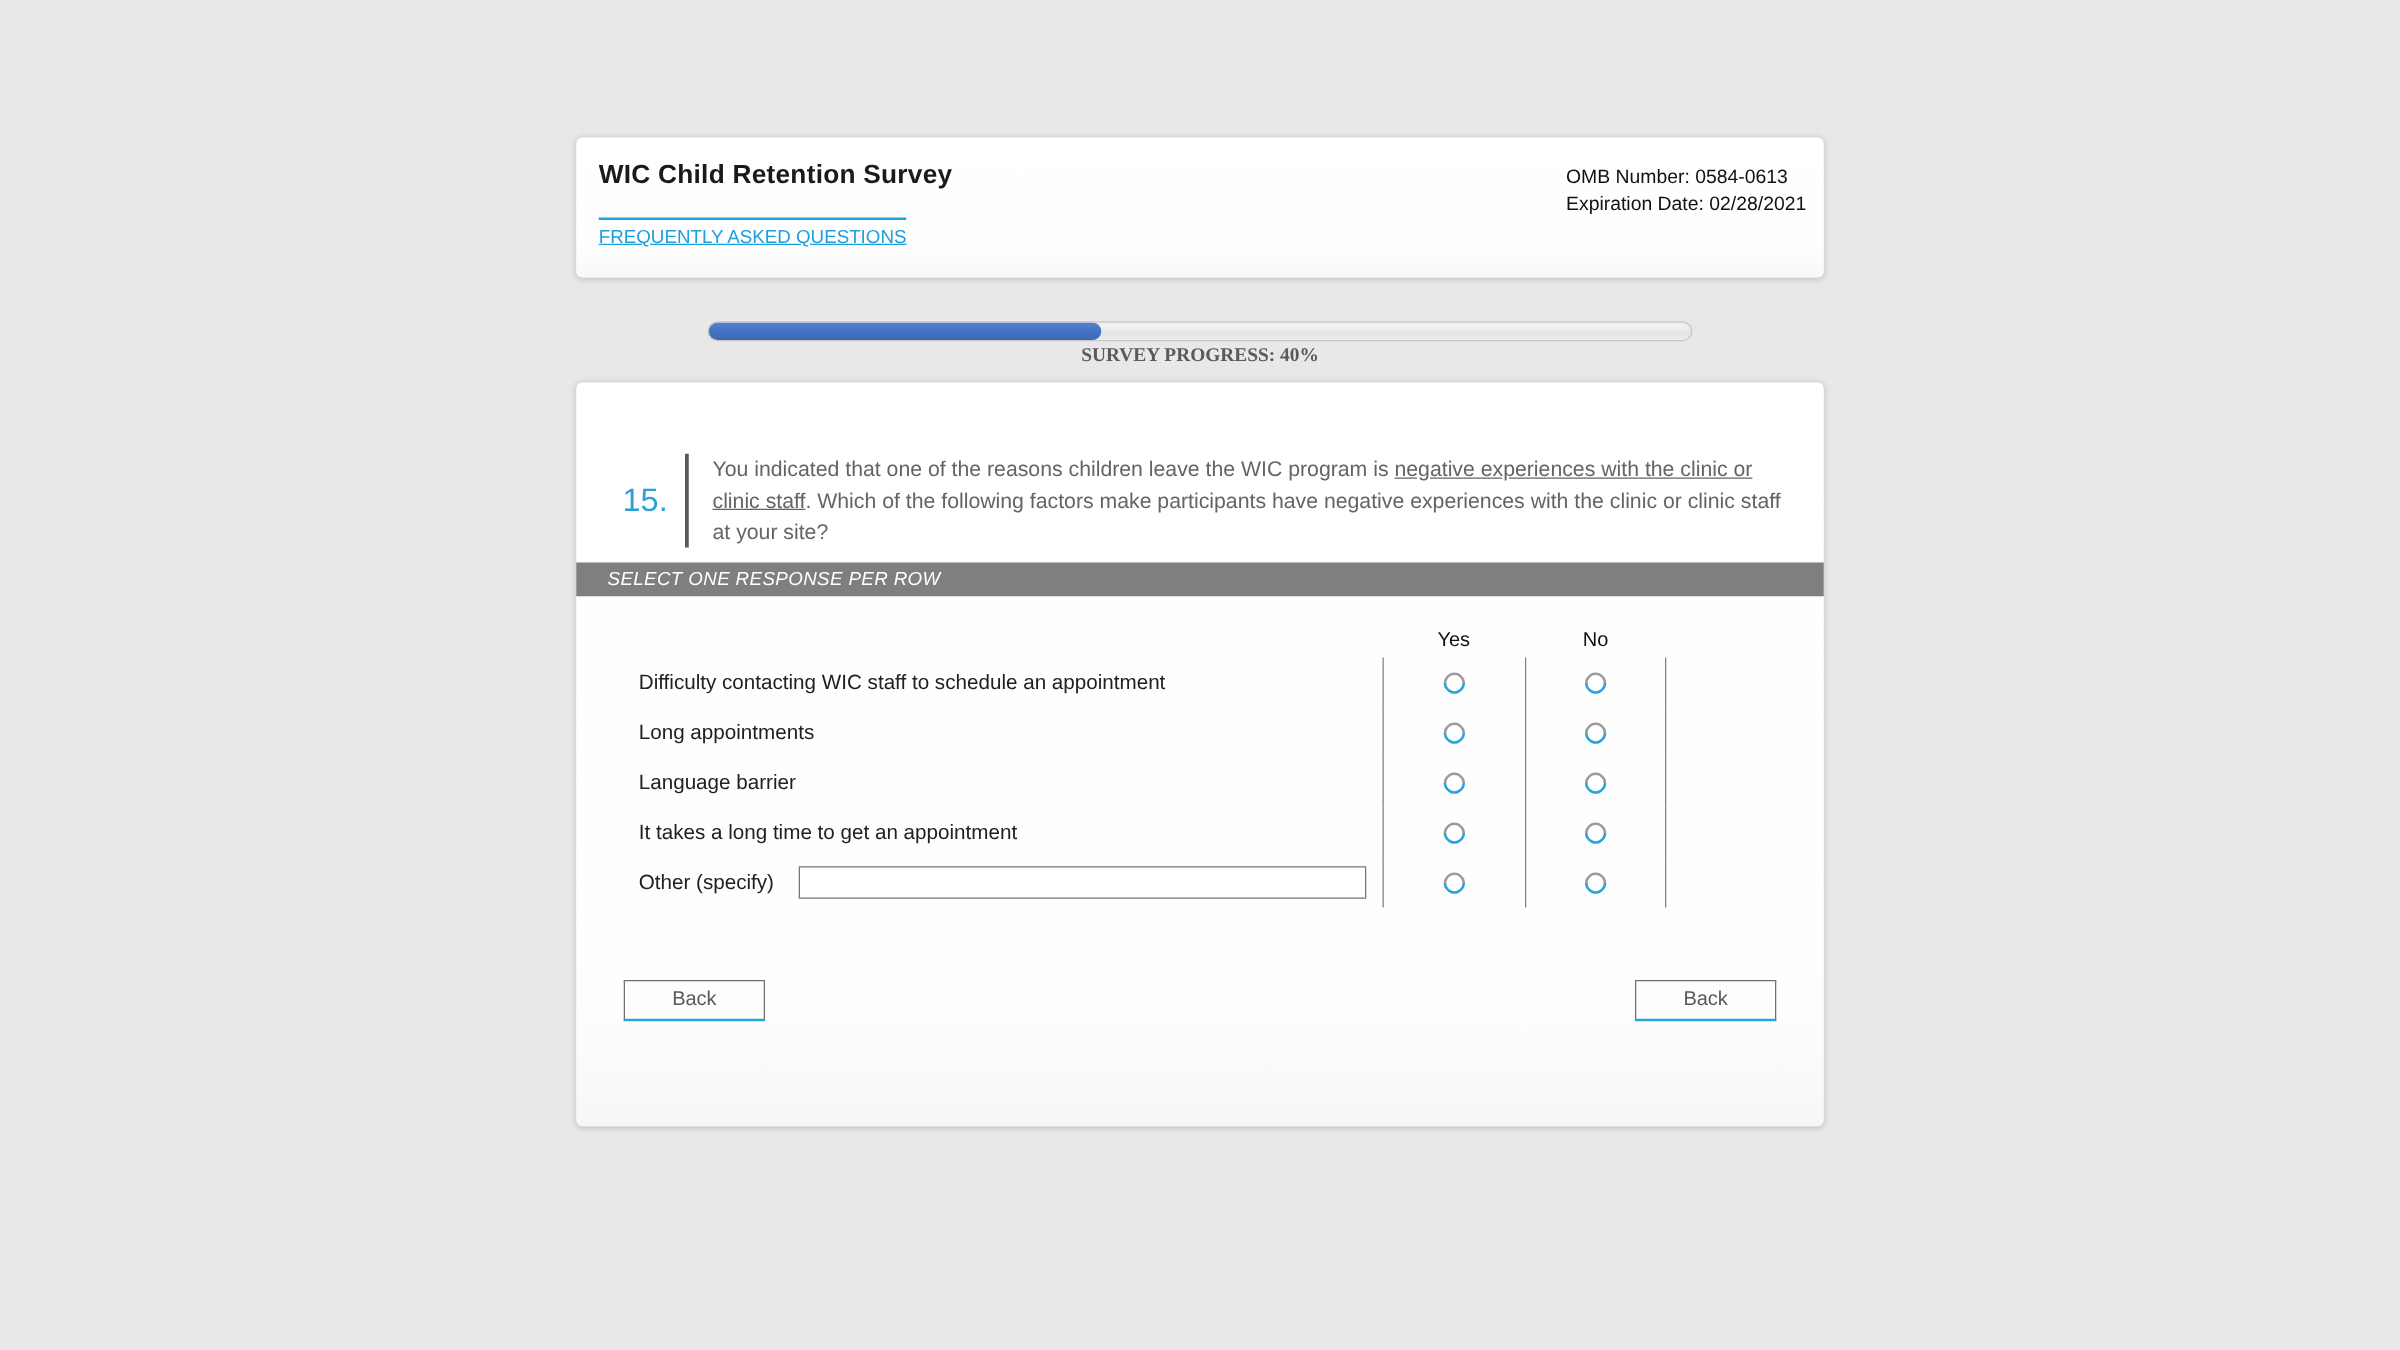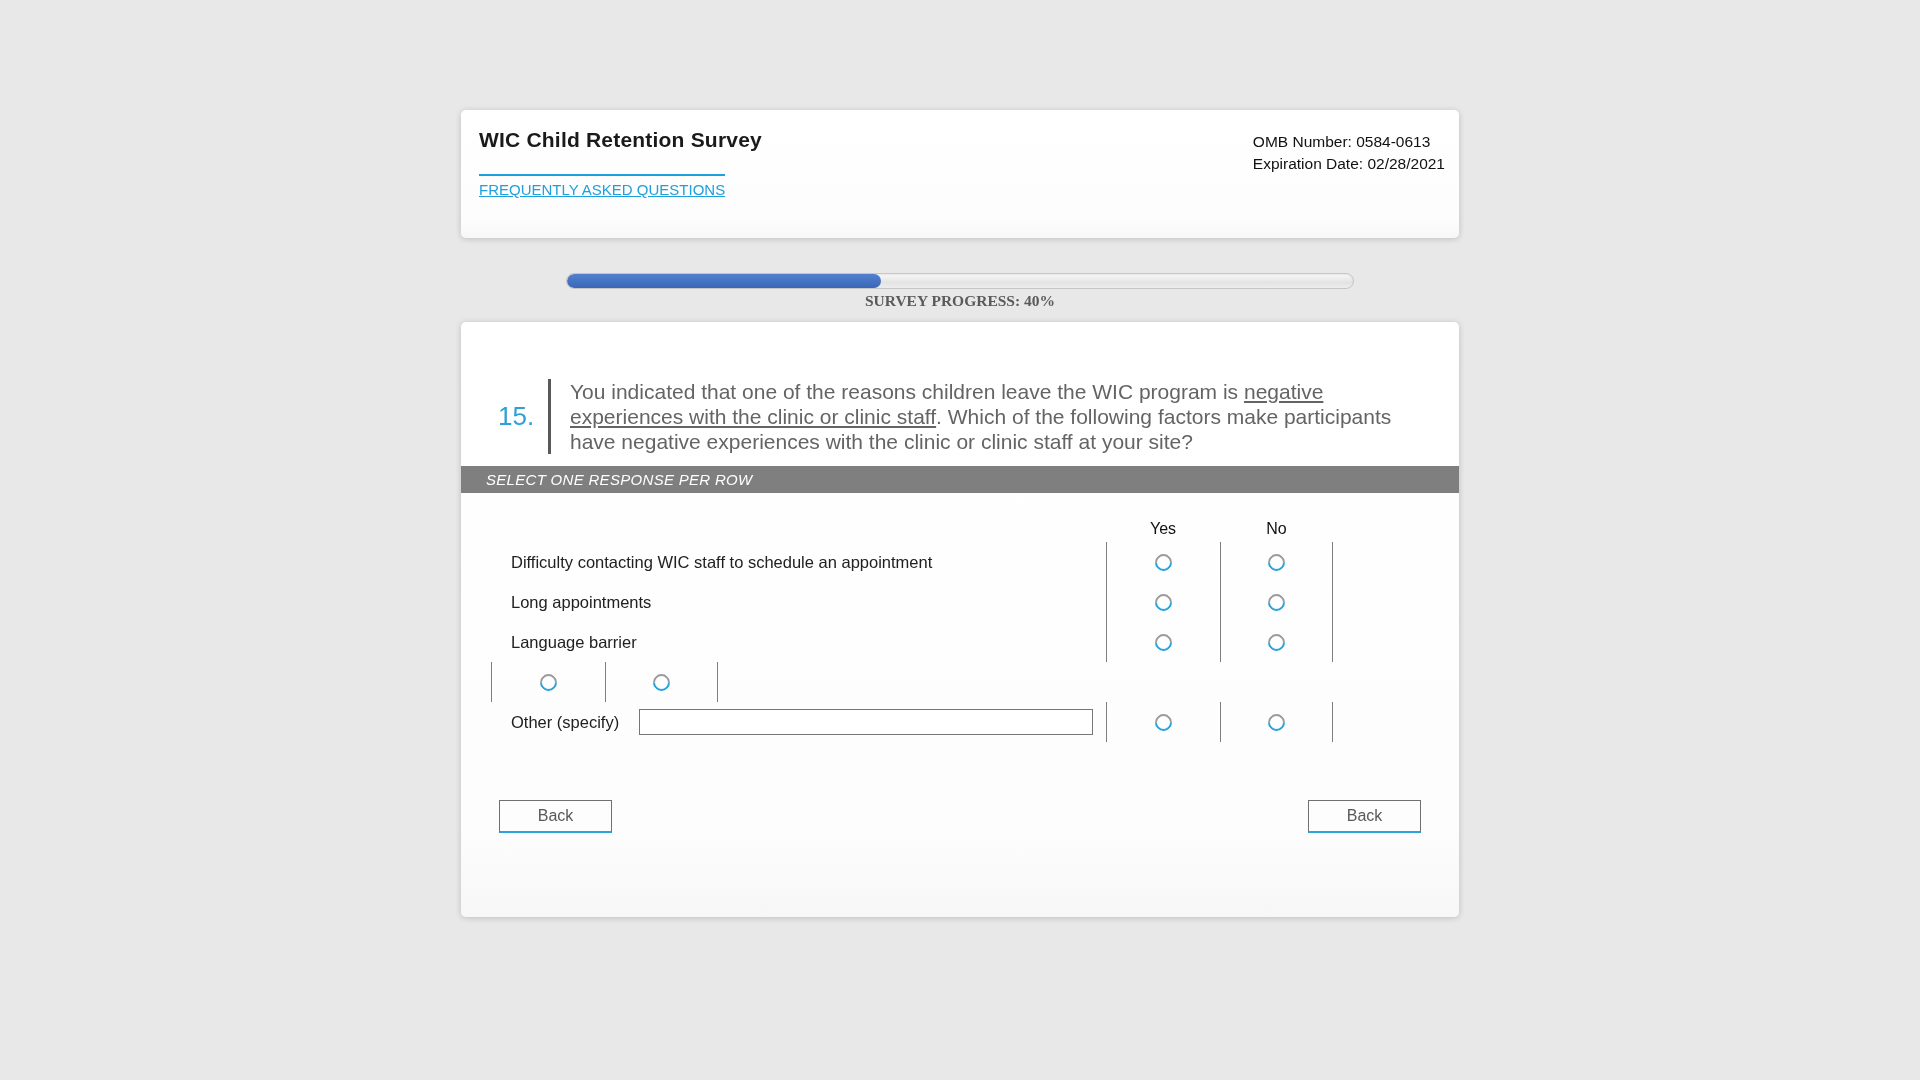--- a/index.html
+++ b/index.html
@@ -12,21 +12,21 @@
   .page { width: 998px; margin: 0 auto; padding-top: 110px; }
 
   .card {
     background: linear-gradient(180deg, #ffffff 0%, #fdfdfd 85%, #f7f7f7 100%);
     border-radius: 5px;
     box-shadow: 0 1px 6px rgba(0,0,0,0.18);
   }
 
   
   .header-card {
-    height: 128px;
+    height: 112px;
     padding: 18px 14px 0 18px;
     display: flex;
     justify-content: space-between;
     position: relative;
   }
   .header-title {
     font-size: 21px;
     font-weight: 700;
     color: #1a1a1a;
     letter-spacing: 0.2px;
@@ -92,21 +92,21 @@
     width: 57px;
     padding-left: 7px;
     font-size: 26px;
     color: #2da0d6;
     display: flex;
     align-items: center;
   }
   .q-text {
     border-left: 3px solid #595959;
     padding-left: 19px;
-    font-size: 21px;
+    font-size: 17px;
     line-height: 25px;
     color: #646464;
     max-width: 890px;
   }
   .underlined { text-decoration: underline; }
 
   .banner {
     margin: 12px -18px 0 -30px;
     height: 27px;
     line-height: 27px;
@@ -257,20 +257,21 @@
         <div class="t-label">Language barrier</div>
         <div class="t-cell">
             <span class="radio"></span>
           </div>
         <div class="t-cell no-cell">
             <span class="radio"></span>
           </div>
       </div>
 
       <div class="t-row">
+        <div class="t-label">It takes a long time to get an appointment</div>
         <div class="t-cell">
             <span class="radio"></span>
           </div>
         <div class="t-cell no-cell">
             <span class="radio"></span>
           </div>
       </div>
 
       <div class="t-row">
         <div class="t-label">

